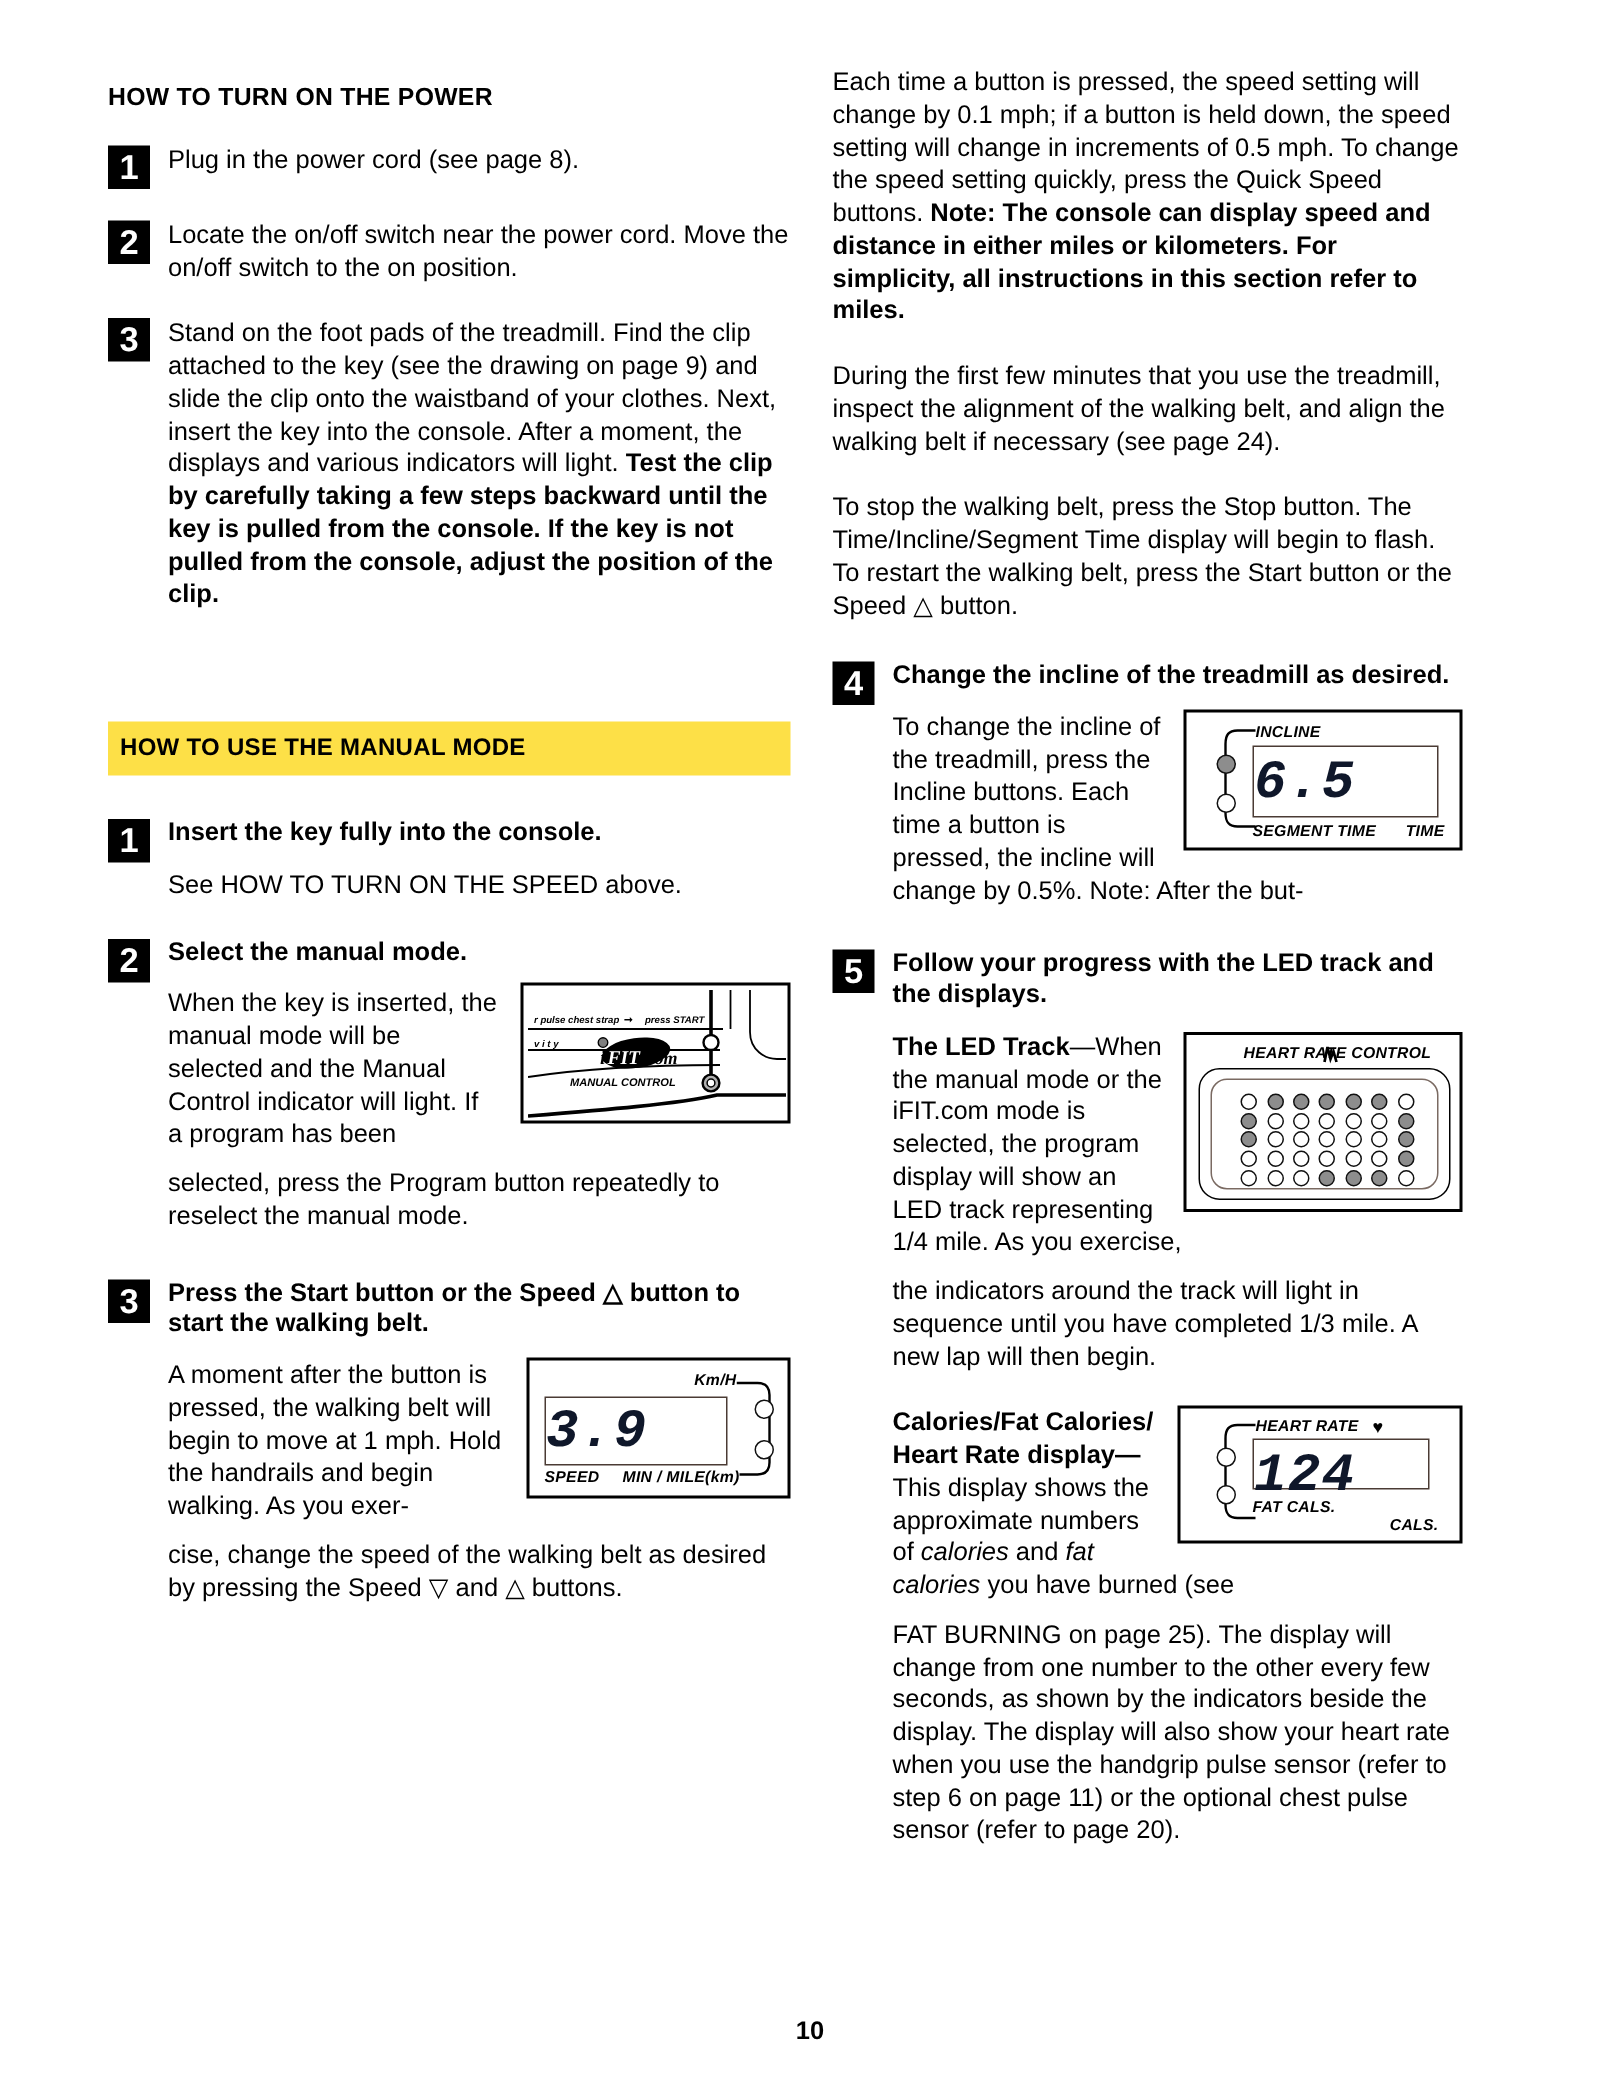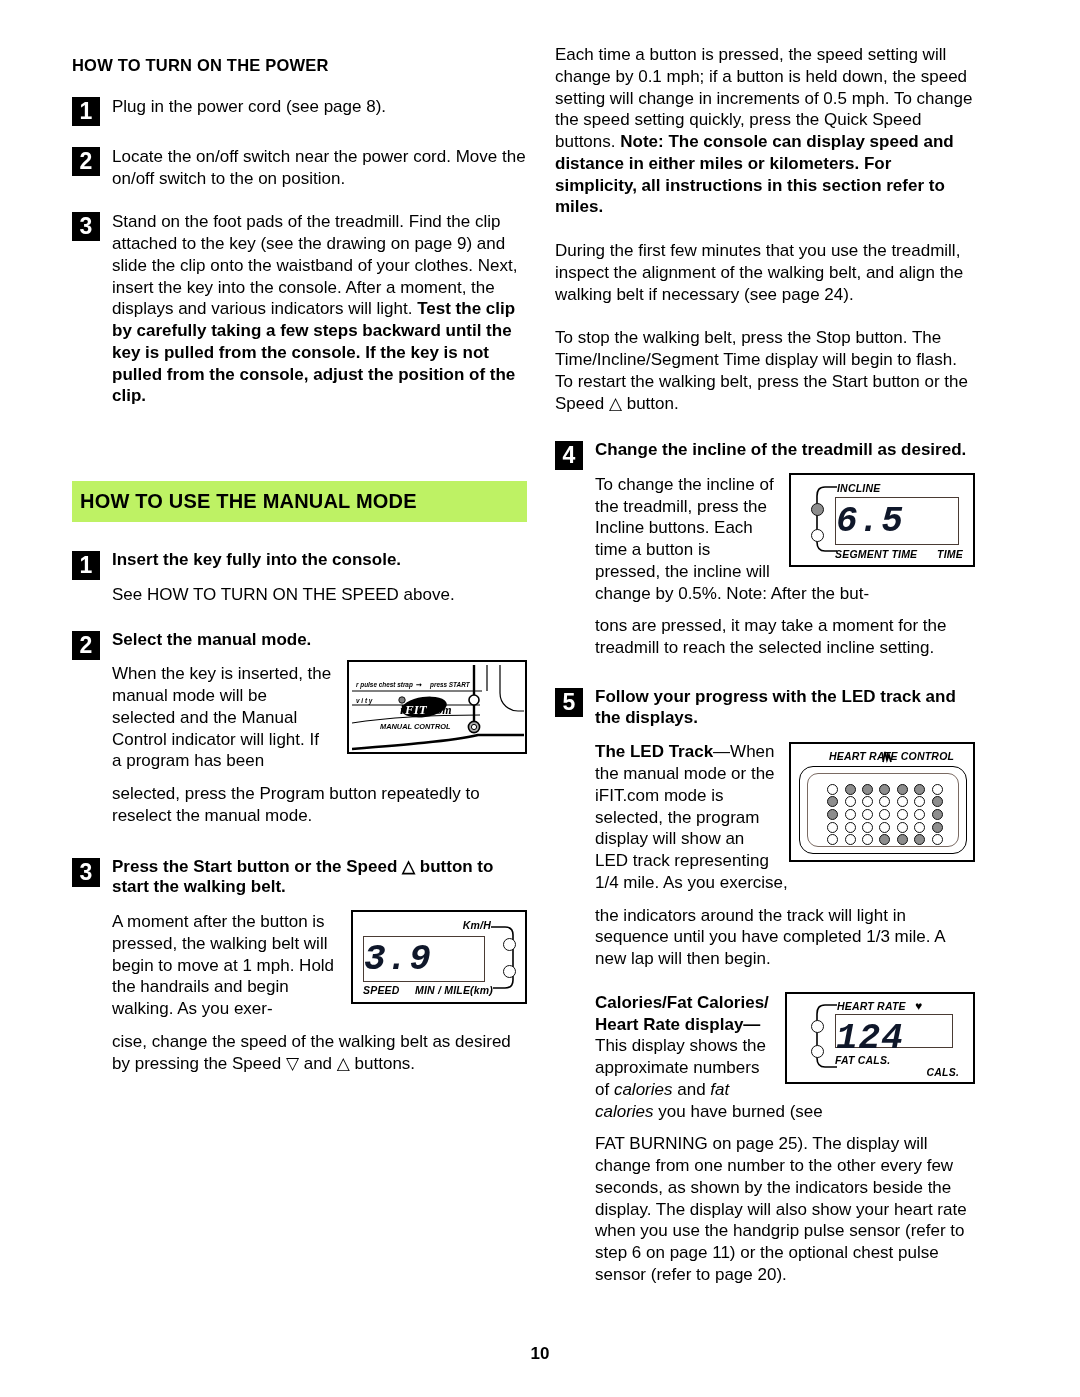--- a/index.html
+++ b/index.html
@@ -32,23 +32,23 @@
   .col-right { width: 420px; margin-left: 28px; padding-top: 44px; }
 
   
   .sec-head {
     font-size: 16.5px;
     font-weight: bold;
     letter-spacing: 0.2px;
     line-height: 1.1;
   }
   .sec-head-bar {
-    background: #bef264;
+    background: #fde047;
     padding: 9px 10px 9px 8px;
-    font-size: 20px;
+    font-size: 16px;
     font-weight: bold;
     letter-spacing: 0.2px;
   }
 
   
   .step {
     position: relative;
     padding-left: 40px;
     margin-top: 18px;
   }
@@ -311,21 +311,20 @@
             <svg style="position:absolute; left:22px; top:8px;" width="26" height="74" viewBox="0 0 26 74">
               <path d="M24,4 L12,4 C6,4 4,7 4,13 L4,59 C4,65 6,68 12,68 L24,68" stroke="#000" stroke-width="1.6" fill="none"></path>
             </svg>
           </span>
           <div class="knob filled" style="left:20px; top:28px;"></div>
           <div class="knob" style="left:20px; top:54px;"></div>
         </div>
 
         <p class="body">To change the incline of the treadmill, press the Incline buttons. Each time a button is pressed, the incline will change by 0.5%. Note: After the but-</p>
         <div class="clearer"></div>
-        <p class="body tight">tons are pressed, it may take a moment for the treadmill to reach the selected incline setting.</p>
       </div>
 
       <div class="step" style="margin-top:28px; margin-left:-26px; padding-left:66px;">
         <div class="step-num" style="left:26px;">5</div>
         <div class="step-title">Follow your progress with the LED track and the displays.</div>
 
         <div class="figbox fig-led wrap-fig" style="margin-top:14px;">
           <div class="mini-lbl" style="left:38px; top:6px;">HEART RATE CONTROL</div>
           <span>
             <svg style="position:absolute; left:88px; top:2px;" width="16" height="18" viewBox="0 0 16 18">

